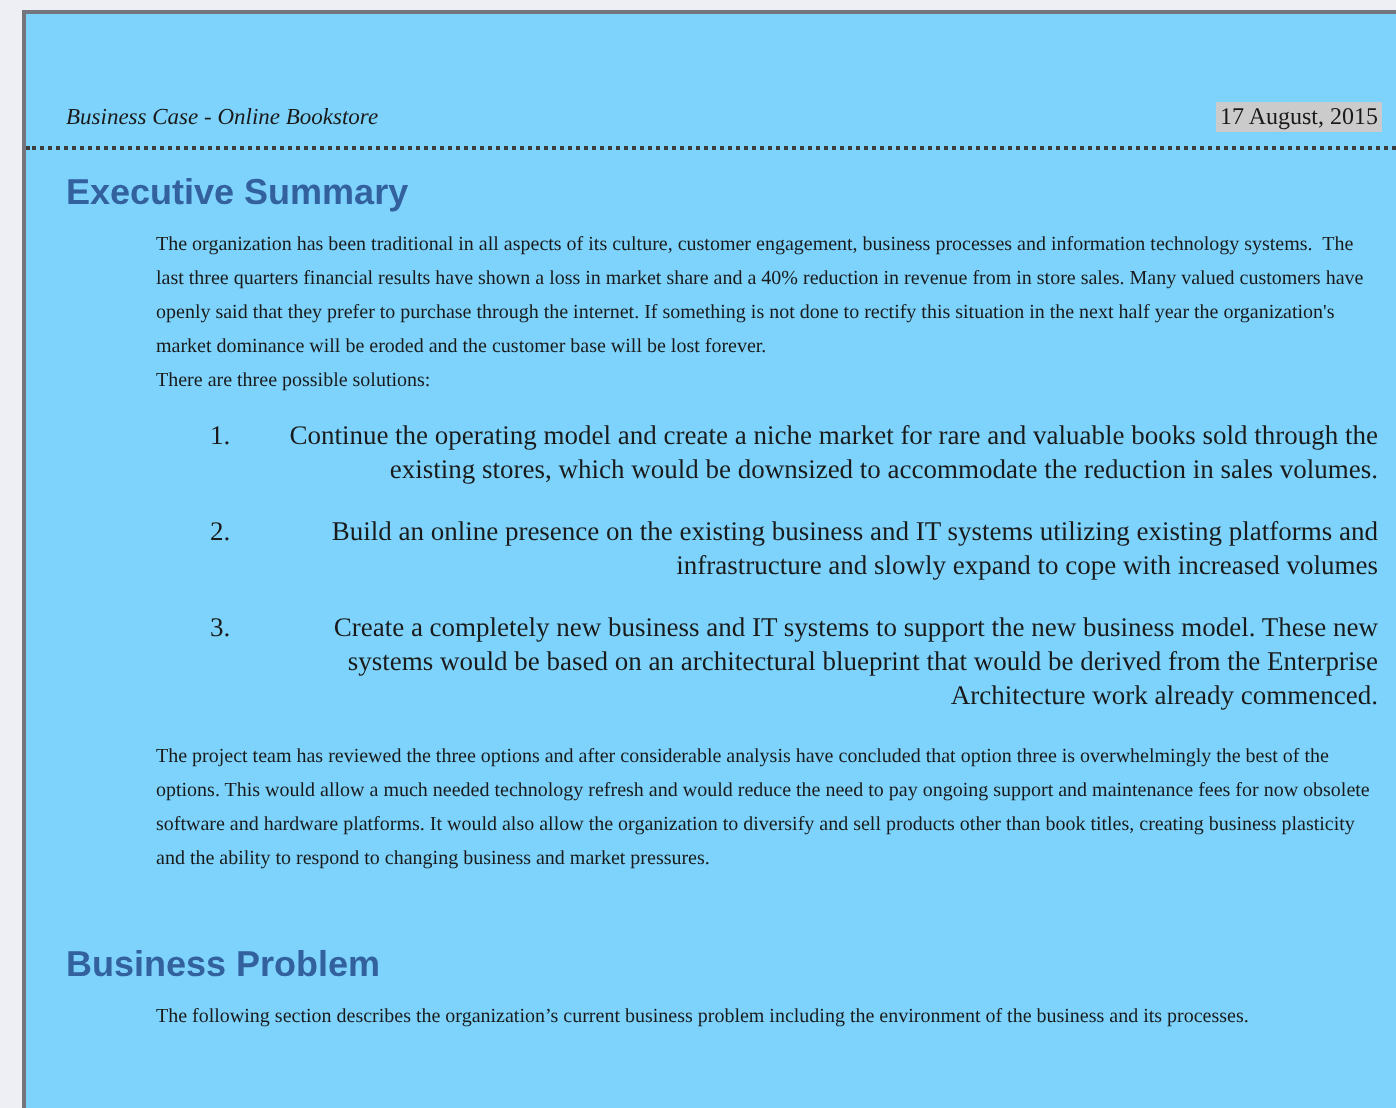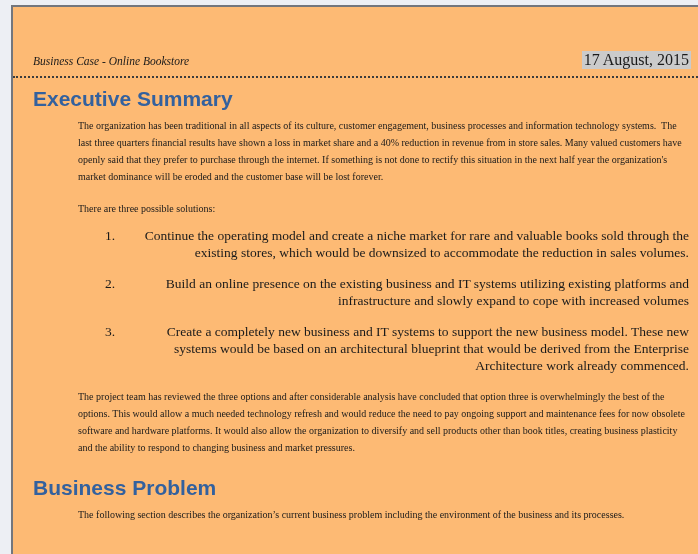--- a/index.html
+++ b/index.html
@@ -15,57 +15,57 @@
     width: 698px; height: 554px;
     background: var(--canvas);
     font-family: "Liberation Serif", serif;
     color: var(--ink);
     overflow: hidden;
     position: relative;
   }
   .page {
     position: absolute;
     left: 11px; top: 5px; right: 0; bottom: 0;
-    background: #fdba74;
+    background: #7dd3fc;
     border-left: 2px solid var(--page-border);
     border-top: 2px solid var(--page-border);
   }
   .header {
     margin-top: 44px;
     padding: 0 7px 7px 20px;
     display: flex;
     justify-content: space-between;
     align-items: baseline;
     border-bottom: 2px dotted #3c3c3c;
   }
   .header-title {
     font-style: italic;
     font-size: 11.5px;
   }
   .header-date {
-    font-size: 16px;
+    font-size: 12px;
     background: var(--date-shade);
     padding: 0 2px;
   }
   .h-section {
     font-family: "Liberation Sans", sans-serif;
     font-weight: bold;
-    font-size: 21px;
+    font-size: 18px;
     line-height: 24px;
     color: var(--heading-blue);
     margin: 9px 10px 0 20px;
   }
-  .h-section.bp { margin-top: 20px; }
+  .h-section.bp { margin-top: 32px; }
   .para {
     font-size: 10px;
     line-height: 17px;
     margin: 6px 9px 0 65px;
     white-space: pre-wrap;
   }
-  .para.lead { margin-top: 15px; }
+  .para.lead { margin-top: 0; }
   .para.conclusion { }
   .olist { margin: 10px 0 0 0; padding: 0; }
   .oli {
     display: flex;
     font-size: 13.5px;
     line-height: 17px;
     margin: 0 9px 14px 92px;
   }
   .oli .num { flex: none; width: 23px; }
   .oli .txt { flex: 1; text-align: right; }

